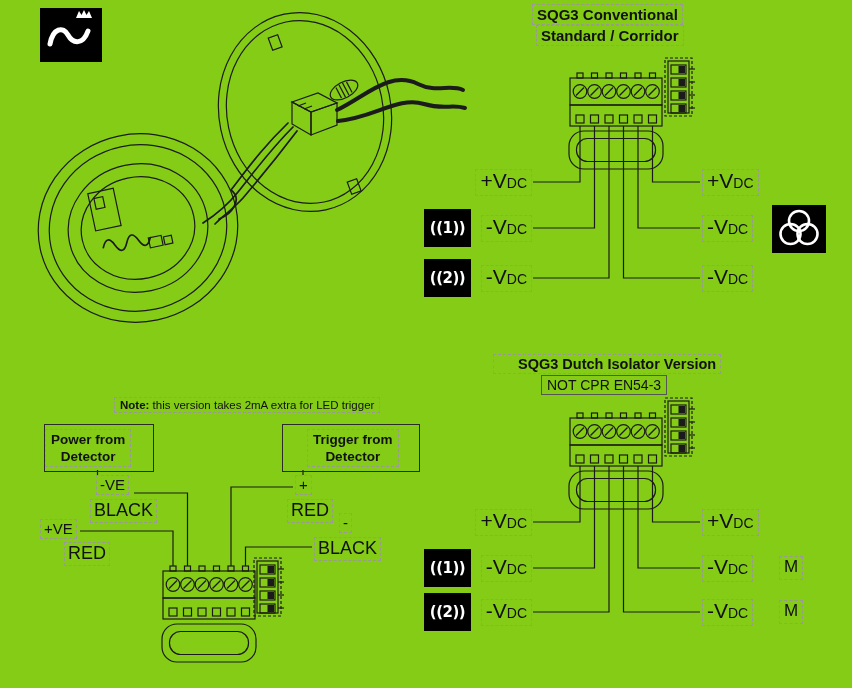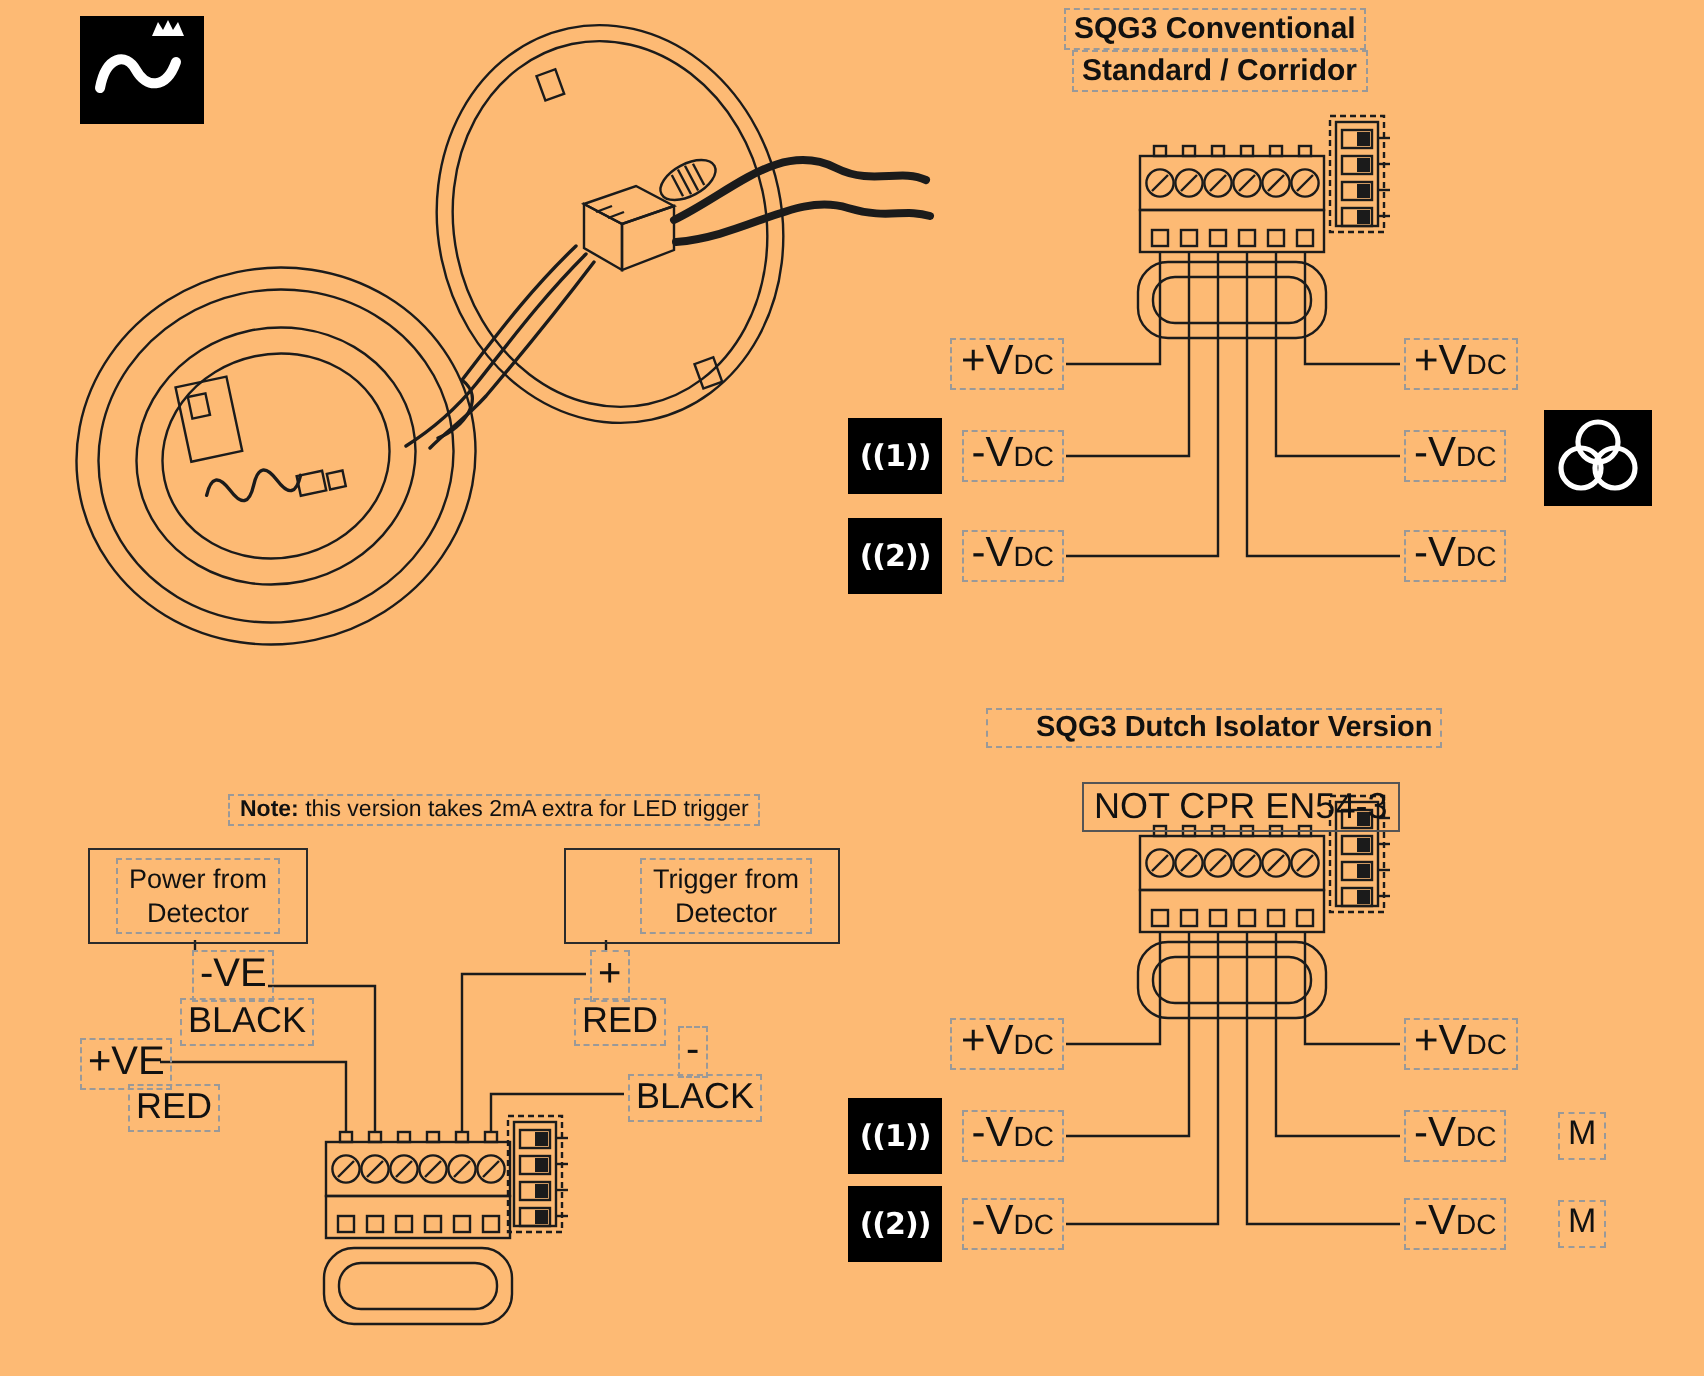--- a/index.html
+++ b/index.html
@@ -1,37 +1,37 @@
 <!DOCTYPE html>
 <html><head>
 <meta charset="utf-8">
 <style>
   html,body{margin:0;padding:0;background:#fff;}
   body{width:852px;height:688px;position:relative;font-family:"Liberation Sans",sans-serif;color:#111;}
-  #canvas{position:absolute;left:0;top:0;width:852px;height:688px;overflow:hidden;background:#fdba74;}
+  #canvas{position:absolute;left:0;top:0;width:852px;height:688px;overflow:hidden;background:#84cc16;}
   svg.linework{position:absolute;left:0;top:0;}
   .lw{stroke:#1b1b1b;fill:none;stroke-width:1.2px;}
   .fil{fill:#1b1b1b;stroke:none;}
   .thick{stroke-width:4px;stroke-linecap:round;}
   .med{stroke-width:1.7px;stroke-linecap:round;}
   .dash{border:1px dashed #999;}
   .solid{border:1px solid #555;}
   .titlebox{position:absolute;font-weight:bold;font-size:15px;padding:1px 4px;white-space:nowrap;}
-  .titlebox2{position:absolute;font-size:18px;padding:1px 5px;white-space:nowrap;margin-top:16px;}
+  .titlebox2{position:absolute;font-size:14px;padding:1px 5px;white-space:nowrap;}
   .vdc{position:absolute;display:flex;align-items:baseline;padding:1px 4px 2px;line-height:20px;white-space:nowrap;}
   .vmain{font-size:21px;}
   .vsub{font-size:14px;}
   .mlbl{position:absolute;font-size:17px;padding:0 4px 2px;}
   .icon-black{position:absolute;background:#000;display:flex;align-items:center;justify-content:center;color:#fff;}
   .sound span{font-size:15px;font-weight:bold;letter-spacing:-0.5px;font-family:"DejaVu Sans",sans-serif;}
   .note{position:absolute;font-size:11.5px;padding:1px 5px;white-space:nowrap;}
-  .detbox{position:absolute;border:1.5px solid #2b2b2b;display:flex;align-items:center;justify-content:center;}
+  .detbox{position:absolute;border:1.5px solid #2b2b2b;display:flex;align-items:center;font-weight:bold;}
   .detbox .inner{border:1px dashed #999;padding:1px 5px;text-align:center;font-size:13.5px;line-height:17px;}
   .smalllbl{position:absolute;padding:0 3px 1px;white-space:nowrap;}
-  .f16{font-size:20px;}
+  .f16{font-size:15px;}
   .f13{font-size:18px;}
 </style>
 </head>
 <body>
 
 <div id="canvas">
 
 <svg class="linework" width="852" height="688" viewBox="0 0 852 688">
   <defs>
     <g id="term6">

